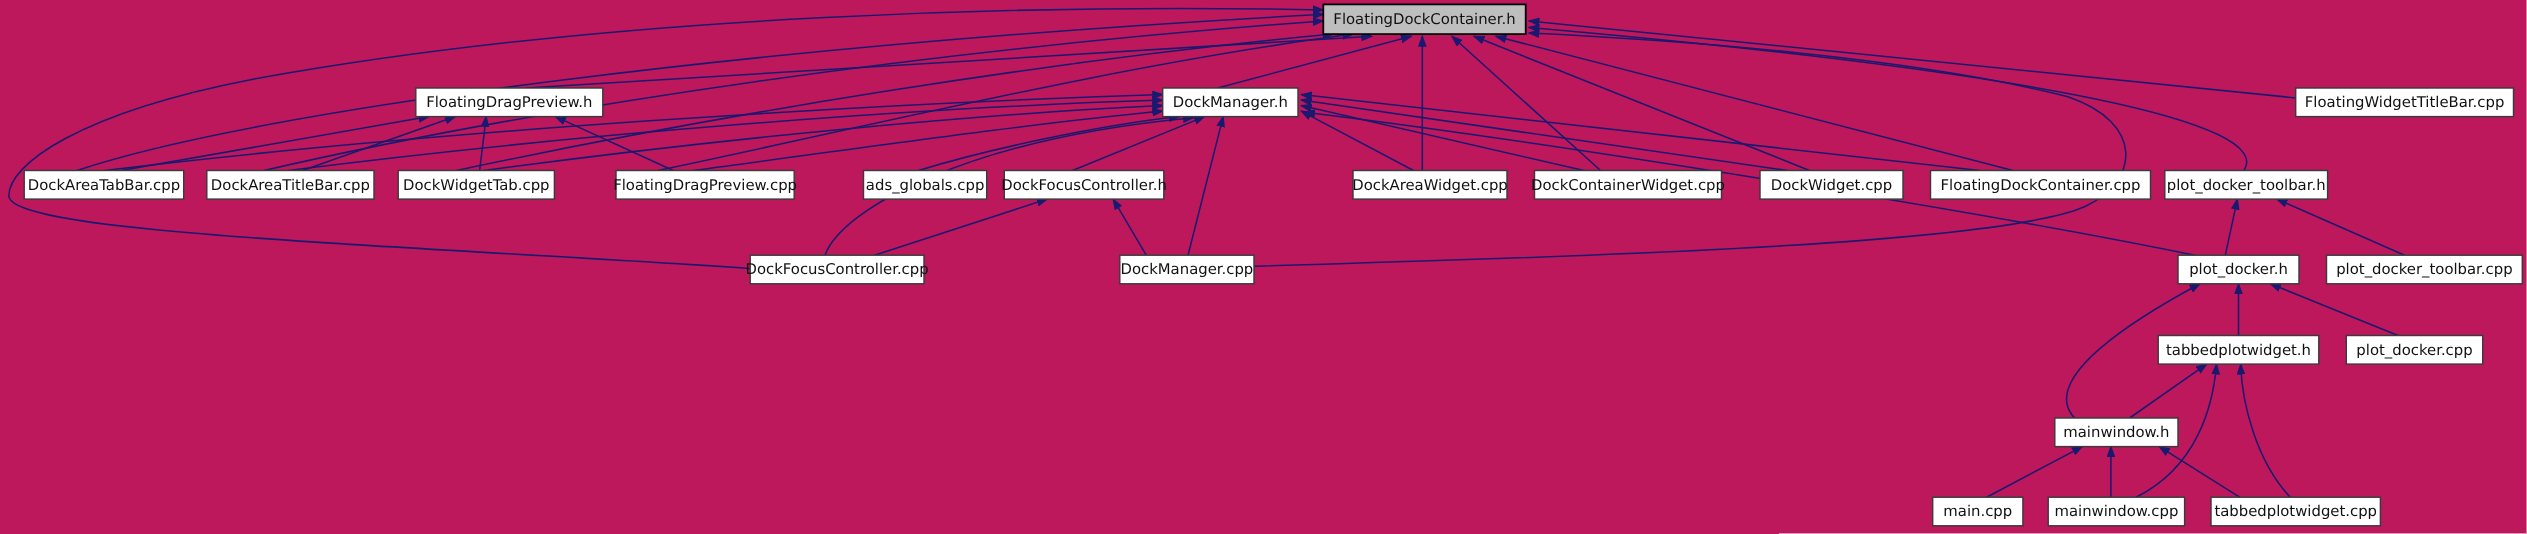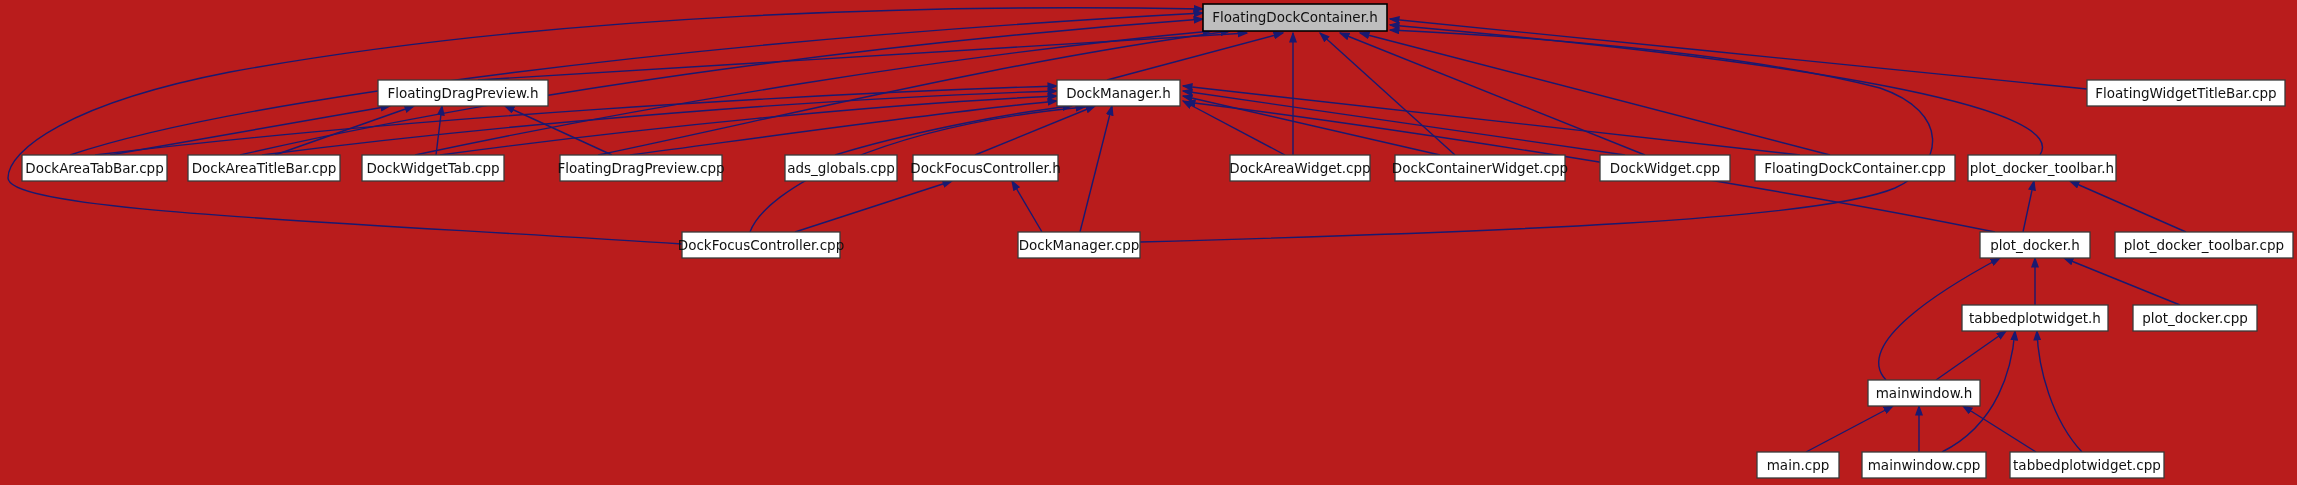--- a/index.html
+++ b/index.html
@@ -1,16 +1,16 @@
 <!DOCTYPE html>
 <html><head>
 <meta charset="utf-8">
 <style>
   html,body{margin:0;padding:0;background:#ffffff;}
-  .canvas{position:relative;width:2297px;height:485px;background:#b91c1c;overflow:hidden;}
+  .canvas{position:relative;width:2297px;height:485px;background:#be185d;overflow:hidden;}
   svg{display:block;font-family:"DejaVu Sans","Liberation Sans",sans-serif;}
   .edge{fill:none;stroke:#191970;stroke-width:1.4px;}
   .node-rect{fill:#ffffff;stroke:#3a3a3a;stroke-width:1.3px;}
   .node-rect.hl{fill:#bebebe;stroke:#000000;stroke-width:1.6px;}
   .node-label{fill:#111111;font-size:13.5px;text-anchor:middle;cursor:pointer;}
 </style>
 </head>
 <body>
 
 <div class="canvas">

